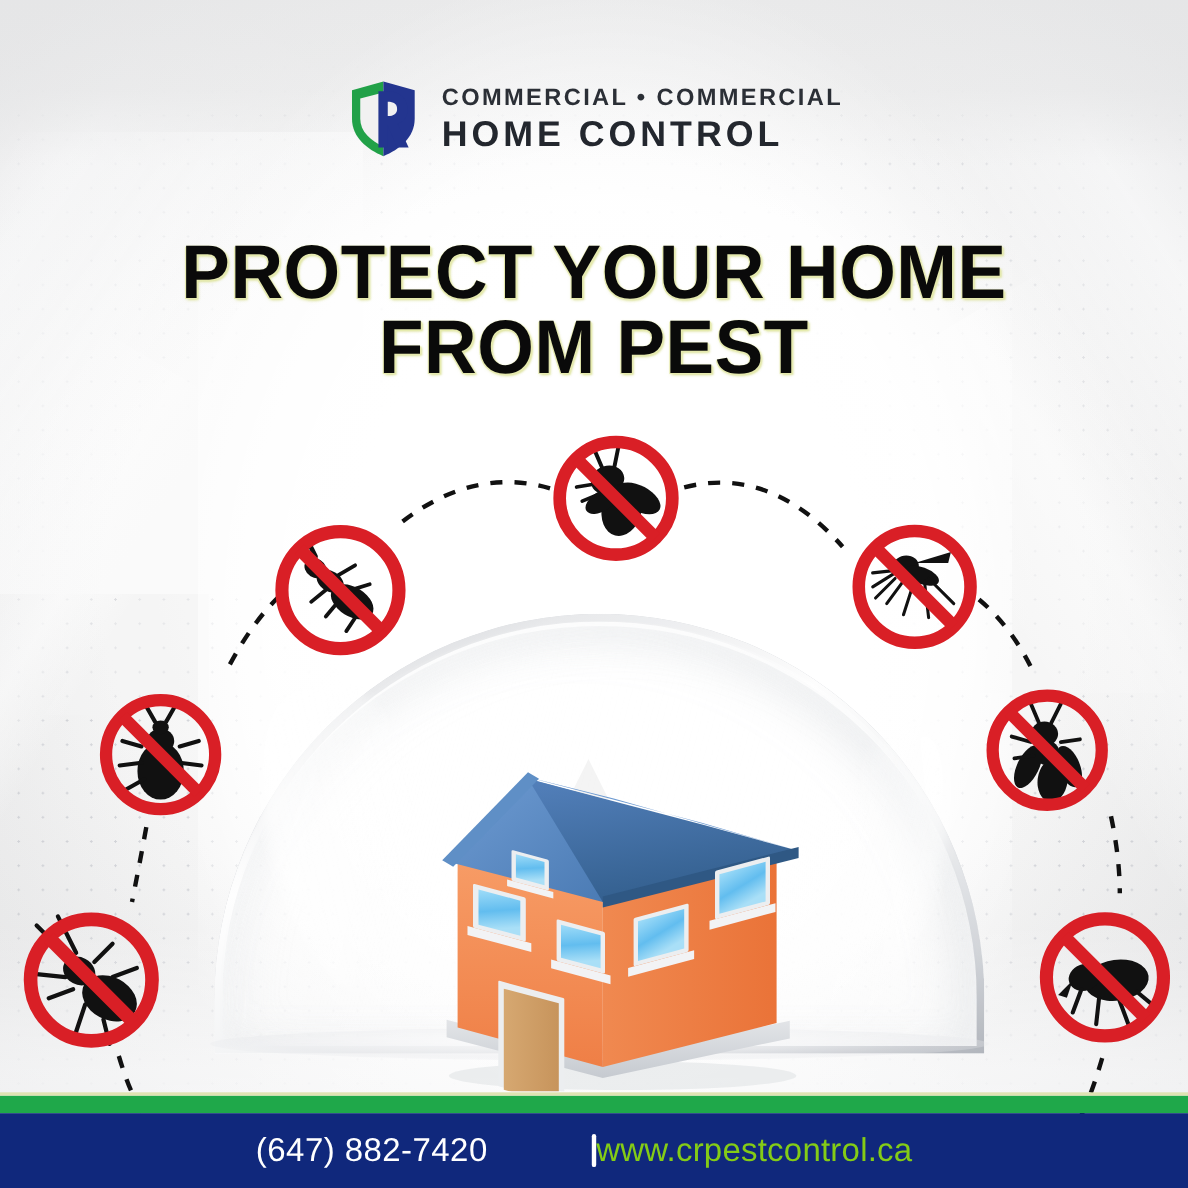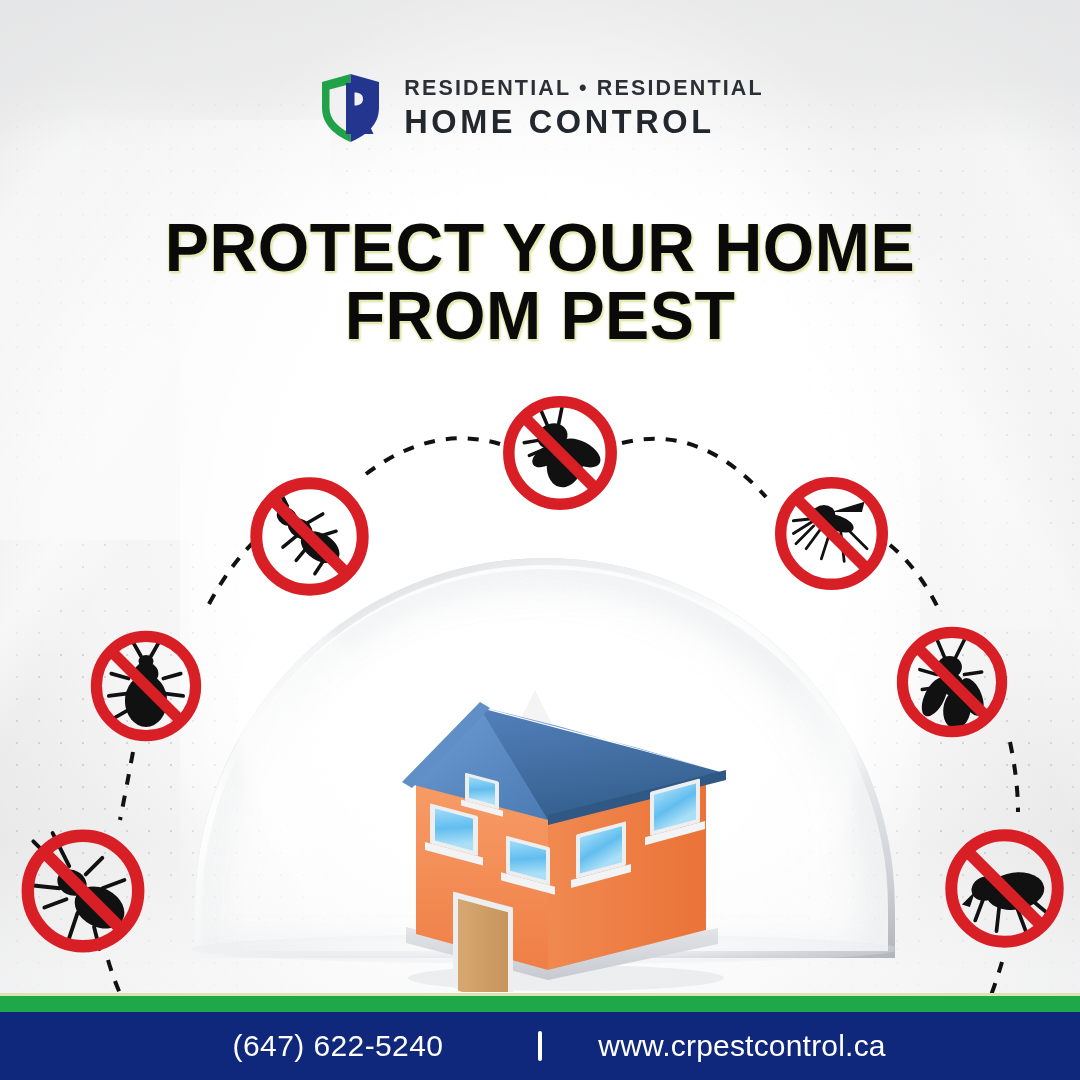--- a/index.html
+++ b/index.html
@@ -92,22 +92,22 @@
   .pest svg{width:100%;height:100%;display:block;}
 
   
   .foot-green{position:absolute;left:0;bottom:68px;width:1080px;height:16px;background:#1fa84a;}
   .foot-green::before{content:"";position:absolute;left:0;top:-3px;width:100%;height:3px;background:#dfe3b2;}
   .foot-navy{position:absolute;left:0;bottom:0;width:1080px;height:68px;background:#10287c;
     display:flex;align-items:center;justify-content:center;gap:0;}
   .foot-phone{color:#ffffff;font-size:30px;letter-spacing:.4px;font-family:"Liberation Sans",sans-serif;
     width:400px;text-align:center;}
   .foot-sep{width:4px;height:30px;background:#ffffff;border-radius:2px;flex:none;}
-  .foot-site{color:#ffffff;font-size:30px;letter-spacing:.2px;font-family:"Liberation Sans",sans-serif;
-    width:400px;text-align:center;}
+  .foot-site{color:#84cc16;font-size:30px;letter-spacing:.2px;font-family:"Liberation Sans",sans-serif;
+    width:400px;}
 </style>
 </head>
 <body>
 
 <div id="stage">
 
   <div class="bg-base"></div>
   <div class="bg-dots"></div>
   <div class="rib rib-5"></div>
   <div class="tri tri-l"></div>
@@ -126,21 +126,21 @@
   <div class="logo">
     <svg class="logo-mark" viewBox="0 0 70 72">
       <path d="M34.5 2 L6 10 V36 C6 53 20 64 34.5 70 Z" fill="#21a148"></path>
       <path d="M34.5 2 L63 10 V36 C63 53 49 64 34.5 70 Z" fill="#23358f"></path>
       <path d="M34.5 12 L13.5 17.6 V36 C13.5 47.5 23 56.2 34.5 61.2 Z" fill="#f1f1f1"></path>
       <path d="M30 11 L30 62 L38.5 62 L38.5 42 L47 62 L57.5 62 L47.5 40.5
                C53.5 38.5 56.5 34 56.5 27.5 C56.5 18 50 11 38.5 11 Z" fill="#23358f"></path>
       <path d="M38.5 20.5 L38.5 33.5 C44 33.5 47 31.2 47 27 C47 22.8 44 20.5 38.5 20.5 Z" fill="#f1f1f1"></path>
     </svg>
     <div class="logo-text">
-      <div class="logo-top">RESIDENTIAL • RESIDENTIAL</div>
+      <div class="logo-top">COMMERCIAL • COMMERCIAL</div>
       <div class="logo-bot">HOME  CONTROL</div>
     </div>
   </div>
 
   <div class="headline">
     <span>PROTECT YOUR HOME</span>
     <span class="l2">FROM PEST</span>
   </div>
 
   <svg style="position:absolute;left:0;top:0;width:1080px;height:1080px;" viewBox="0 0 1080 1080">
@@ -341,18 +341,18 @@
         <path d="M34 58 L28 74 M46 64 L44 82 M60 66 L66 82 M72 60 L84 70"></path>
         <path d="M38 42 L32 30"></path>
       </g>
       <circle cx="50" cy="50" r="40" fill="none" stroke="#d91f26" stroke-width="9"></circle>
       <line x1="22" y1="22" x2="78" y2="78" stroke="#d91f26" stroke-width="9"></line>
     </svg>
   </div>
 
   <div class="foot-green"></div>
   <div class="foot-navy">
-    <div class="foot-phone">(647) 622-5240</div>
+    <div class="foot-phone">(647) 882-7420</div>
     <div class="foot-sep"></div>
     <div class="foot-site">www.crpestcontrol.ca</div>
   </div>
 
 </div>
 
 </body></html>

